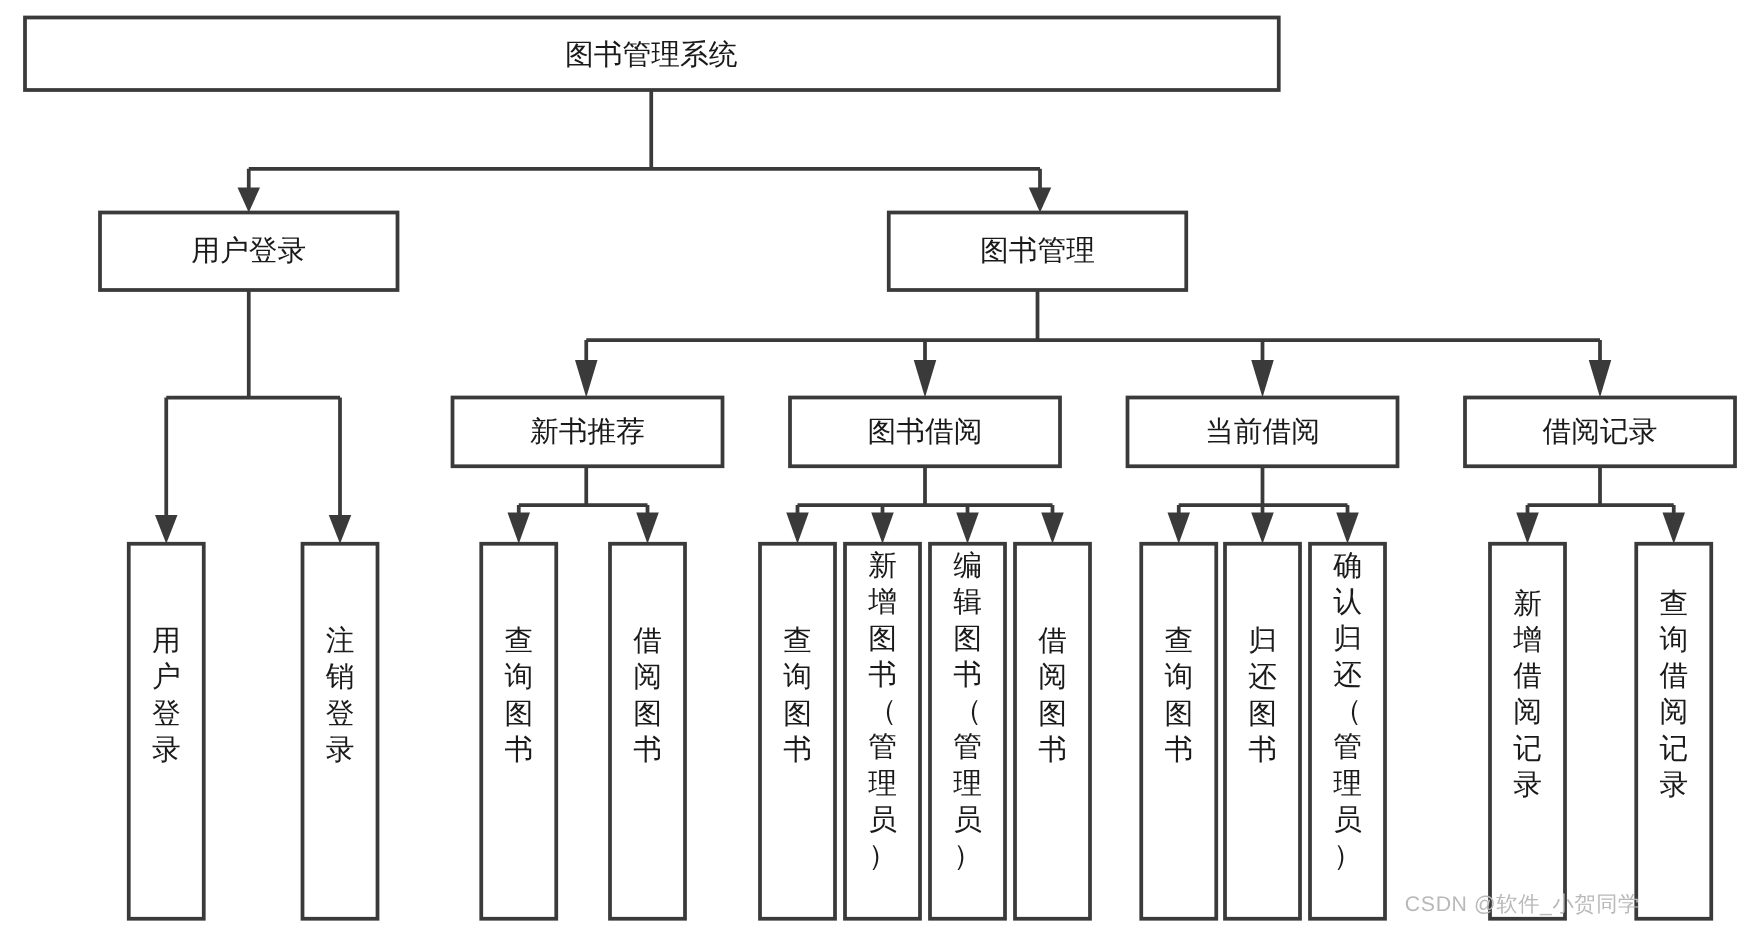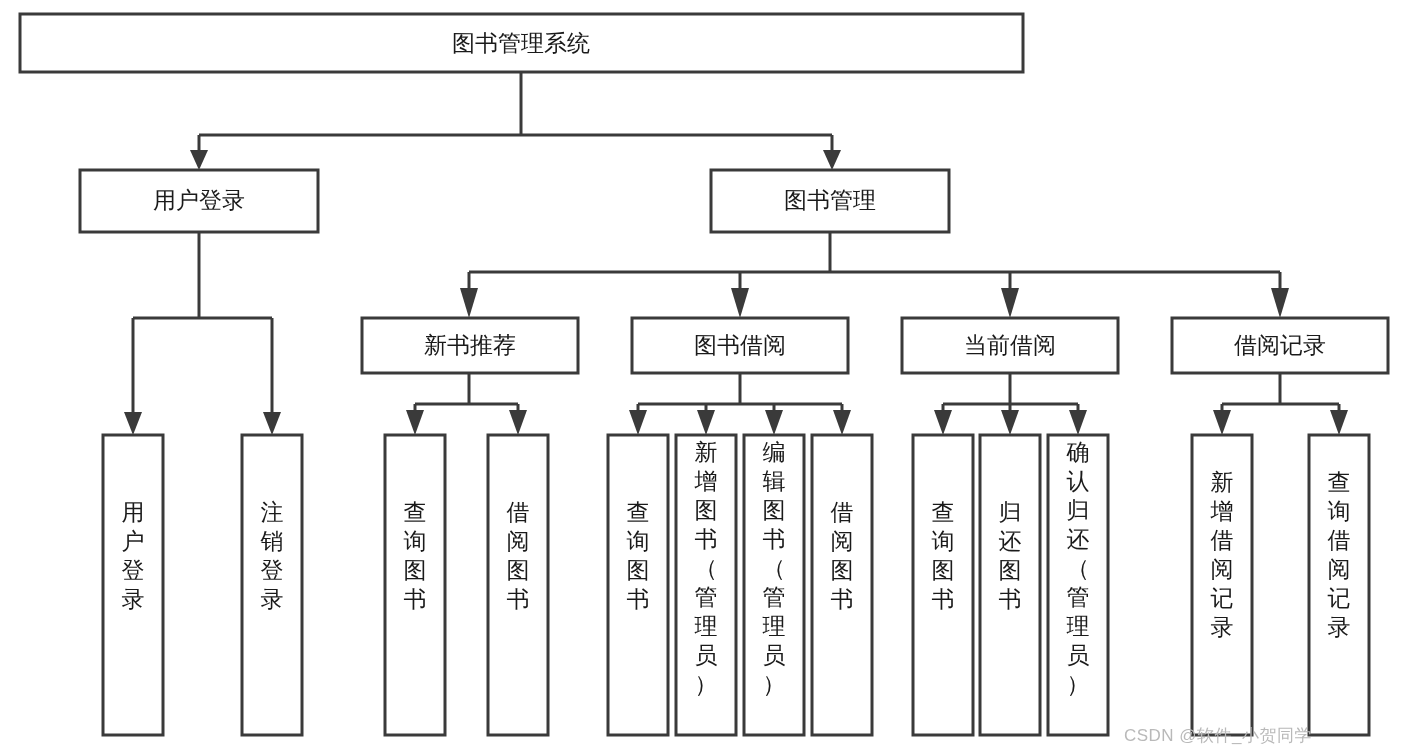--- a/index.html
+++ b/index.html
@@ -17,21 +17,21 @@
     font-family:"Liberation Sans","DejaVu Sans",sans-serif;
     font-size:23px;fill:#1a1a1a;
     text-anchor:middle;dominant-baseline:middle;
   }
   .vlabel{
     font-family:"Liberation Sans","DejaVu Sans",sans-serif;
     font-size:23px;fill:#1a1a1a;
     text-anchor:middle;
   }
   .watermark{
-    position:absolute;right:8px;bottom:0;
+    position:absolute;right:8px;bottom:12px;
     font-family:"Liberation Sans","DejaVu Sans",sans-serif;
     font-size:17px;color:#b9b9b9;letter-spacing:.5px;
     white-space:nowrap;user-select:none;
   }
 </style>
 </head>
 <body>
 
 <div id="stage">
 

